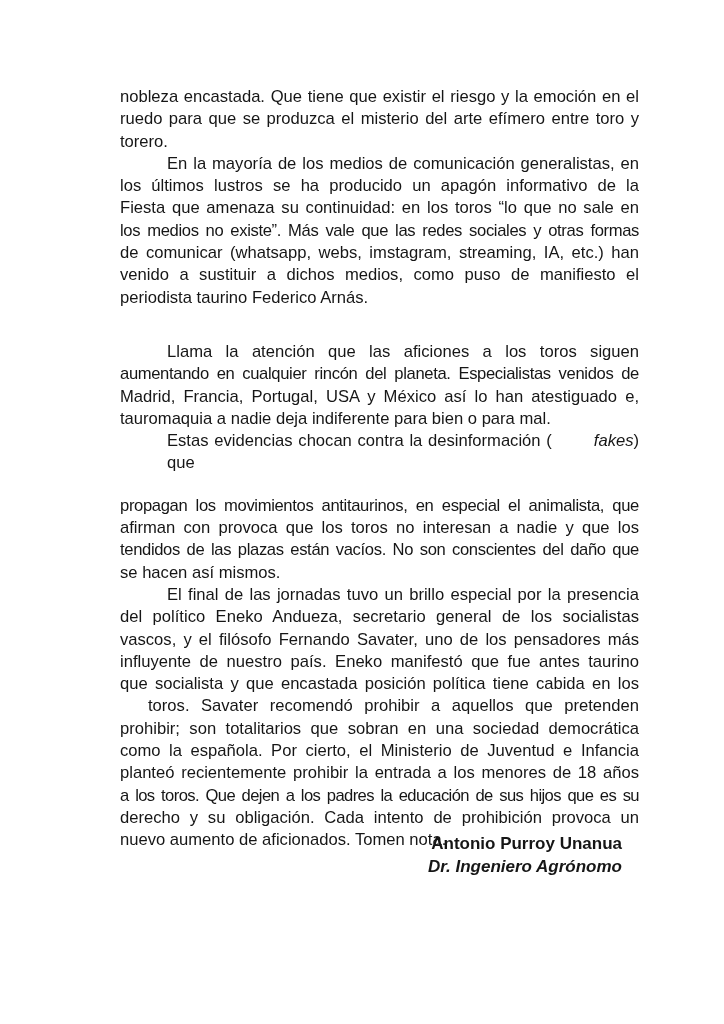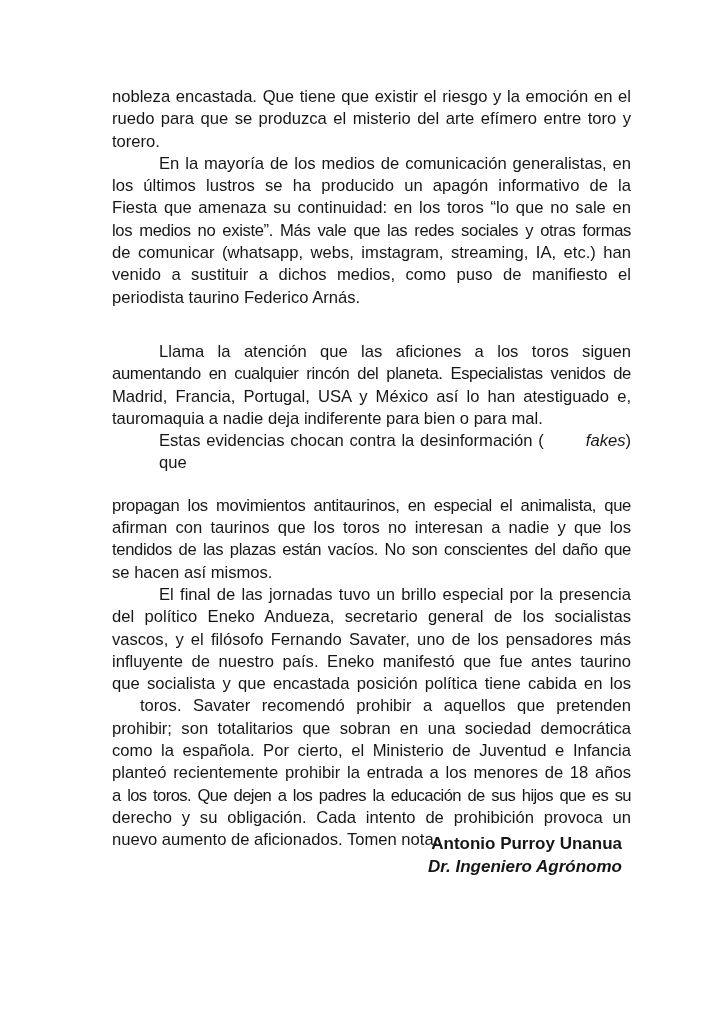--- a/index.html
+++ b/index.html
@@ -8,21 +8,21 @@
       background: #ffffff;
     }
     body {
       width: 724px;
       height: 1024px;
       position: relative;
       overflow: hidden;
     }
     .page {
       position: absolute;
-      left: 112px;
+      left: 120px;
       top: 86px;
       width: 519px;
       color: #161616;
       font-family: "Liberation Sans", sans-serif;
       font-size: 16.6px;
       line-height: 22.3px;
     }
     .para {
       margin: 0;
       text-align: justify;
@@ -88,21 +88,21 @@
   <p class="para">
     <span class="line indent" style="white-space: normal; margin-top: 32px;">Llama la atención que las aficiones a los toros siguen</span>
     <span class="line tight" style="white-space: normal;">aumentando en cualquier rincón del planeta. Especialistas venidos de</span>
     <span class="line" style="white-space: normal;">Madrid, Francia, Portugal, USA y México así lo han atestiguado e,</span>
     <span class="line last">tauromaquia a nadie deja indiferente para bien o para mal.</span>
   </p>
 
   <p class="para">
     <span class="line indent" style="white-space: normal;"><span>Estas evidencias chocan contra la desinformación (</span><em>fakes</em><span>) que</span></span>
     <span class="line tight" style="white-space: normal; margin-top: 20px;">propagan los movimientos antitaurinos, en especial el animalista, que</span>
-    <span class="line" style="white-space: normal;">afirman con taurinos que los toros no interesan a nadie y que los</span>
+    <span class="line" style="white-space: normal;">afirman con provoca que los toros no interesan a nadie y que los</span>
     <span class="line tight" style="white-space: normal;">tendidos de las plazas están vacíos. No son conscientes del daño que</span>
     <span class="line last">se hacen así mismos.</span>
   </p>
 
   <p class="para">
     <span class="line indent" style="white-space: normal;">El final de las jornadas tuvo un brillo especial por la presencia</span>
     <span class="line" style="white-space: normal;">del político Eneko Andueza, secretario general de los socialistas</span>
     <span class="line" style="white-space: normal;">vascos, y el filósofo Fernando Savater, uno de los pensadores más</span>
     <span class="line" style="white-space: normal;">influyente de nuestro país. Eneko manifestó que fue antes taurino</span>
     <span class="line" style="white-space: normal;">que socialista y que encastada posición política tiene cabida en los</span>

